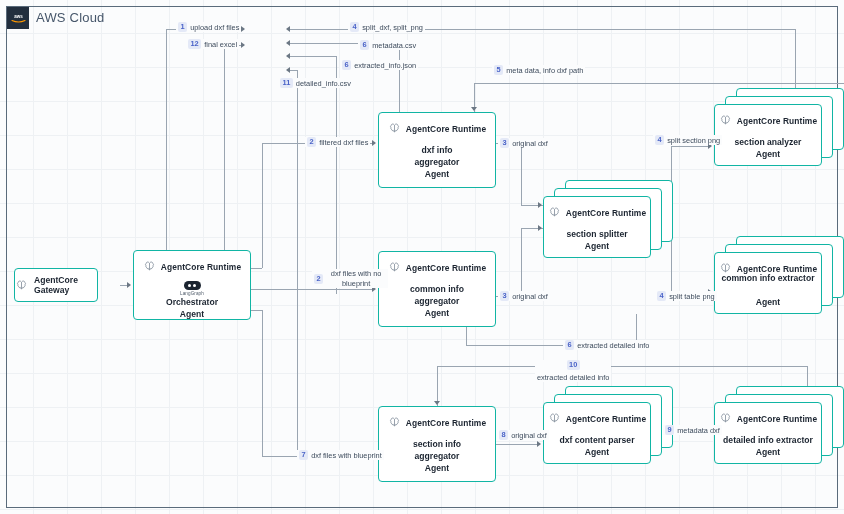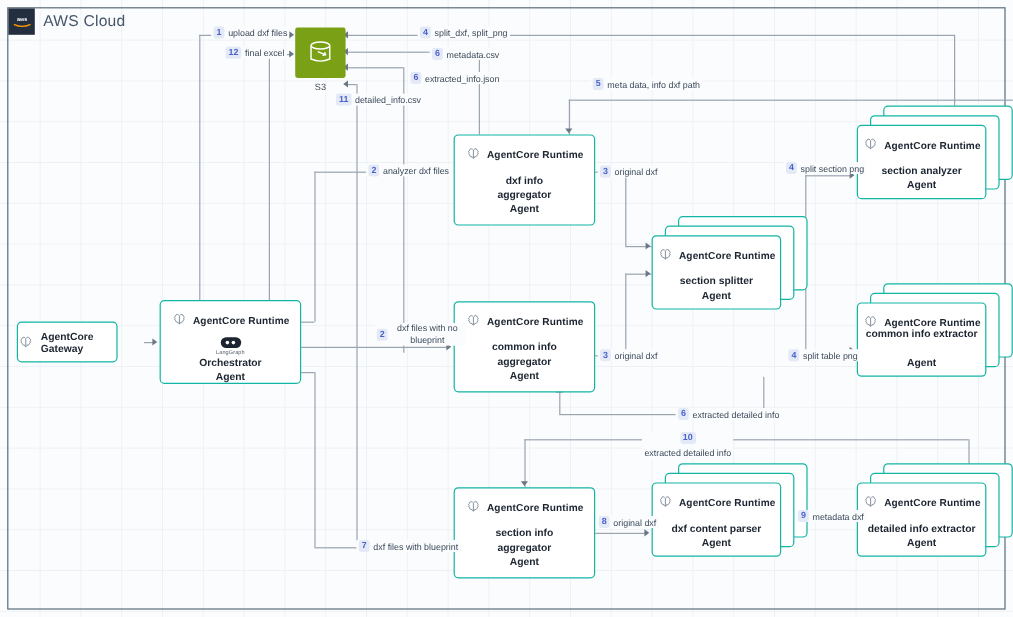--- a/index.html
+++ b/index.html
@@ -135,30 +135,20 @@
 
   <div class="cloud-frame"></div>
   <div class="cloud-badge">
     <svg width="17" height="12" viewBox="0 0 34 24">
       <text x="17" y="11" font-size="9" font-weight="bold" fill="#ffffff" text-anchor="middle" font-family="Liberation Sans, sans-serif">aws</text>
       <path d="M4 17 Q17 23 30 17" stroke="#ff9900" stroke-width="2.2" fill="none" stroke-linecap="round"></path>
     </svg>
   </div>
   <div class="cloud-label">AWS Cloud</div>
 
-  <div class="s3" style="left:246px;top:23px;">
-    <div class="s3-tile">
-      <svg width="26" height="26" viewBox="0 0 30 30">
-        <ellipse cx="15" cy="8" rx="9" ry="3.4" fill="none" stroke="#ffffff" stroke-width="1.4"></ellipse>
-        <path d="M6 8 L6 21 Q15 25 24 21 L24 8" fill="none" stroke="#ffffff" stroke-width="1.4"></path>
-        <path d="M13 14 L20 17 M20 17 L17.6 17.4 M20 17 L19.2 14.8" stroke="#ffffff" stroke-width="1.3" fill="none" stroke-linecap="round"></path>
-      </svg>
-    </div>
-    <div class="s3-label">S3</div>
-  </div>
 
   <div class="gateway" style="left:14px;top:268px;width:84px;height:34px;">
     <svg class="brain" viewBox="0 0 24 24">
       <g fill="none" stroke="#6d7b8a" stroke-width="1.3">
         <path d="M11 4.5c-2 -1.6 -5 -0.6 -5 1.8c-1.6 .5 -1.9 2.6 -.5 3.5c-1.1 1.1 -.6 3 1 3.4c-.3 1.9 1.7 3.3 3.3 2.4c.3 1.6 1.2 2.4 1.2 2.4"></path>
         <path d="M13 4.5c2 -1.6 5 -0.6 5 1.8c1.6 .5 1.9 2.6 .5 3.5c1.1 1.1 .6 3 -1 3.4c.3 1.9 -1.7 3.3 -3.3 2.4c-.3 1.6 -1.2 2.4 -1.2 2.4"></path>
         <path d="M12 5.2 L12 19"></path>
       </g>
     </svg>
     <span>AgentCore Gateway</span>
@@ -440,21 +430,21 @@
     <span class="txt">detailed_info.csv</span>
   </div>
 
   <div class="elbl" style="left:492px;top:65px;">
     <span class="num">5</span>
     <span class="txt">meta data, info dxf path</span>
   </div>
 
   <div class="elbl" style="left:305px;top:137px;">
     <span class="num">2</span>
-    <span class="txt">analyzer dxf files</span>
+    <span class="txt">filtered dxf files</span>
   </div>
 
   <div class="elbl" style="left:498px;top:138px;">
     <span class="num">3</span>
     <span class="txt">original dxf</span>
   </div>
 
   <div class="elbl" style="left:653px;top:135px;">
     <span class="num">4</span>
     <span class="txt">split section png</span>

